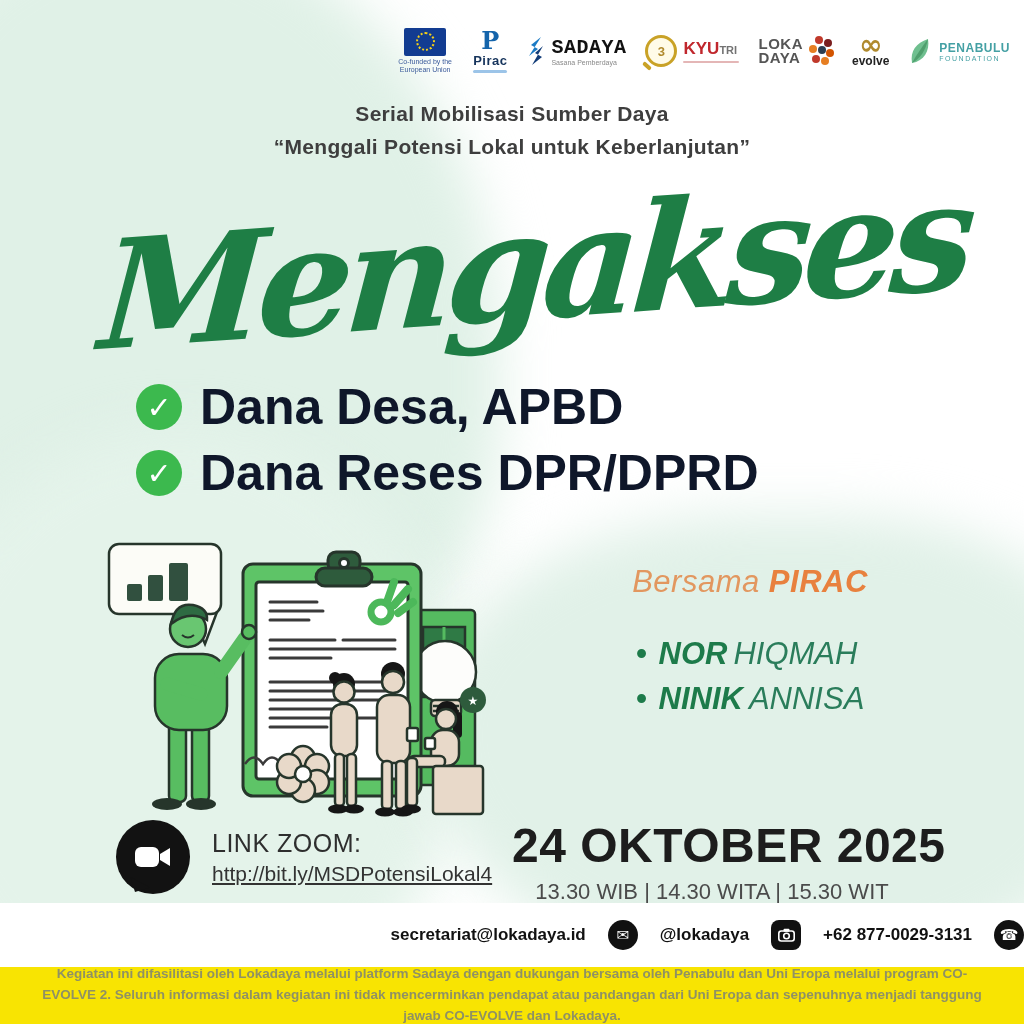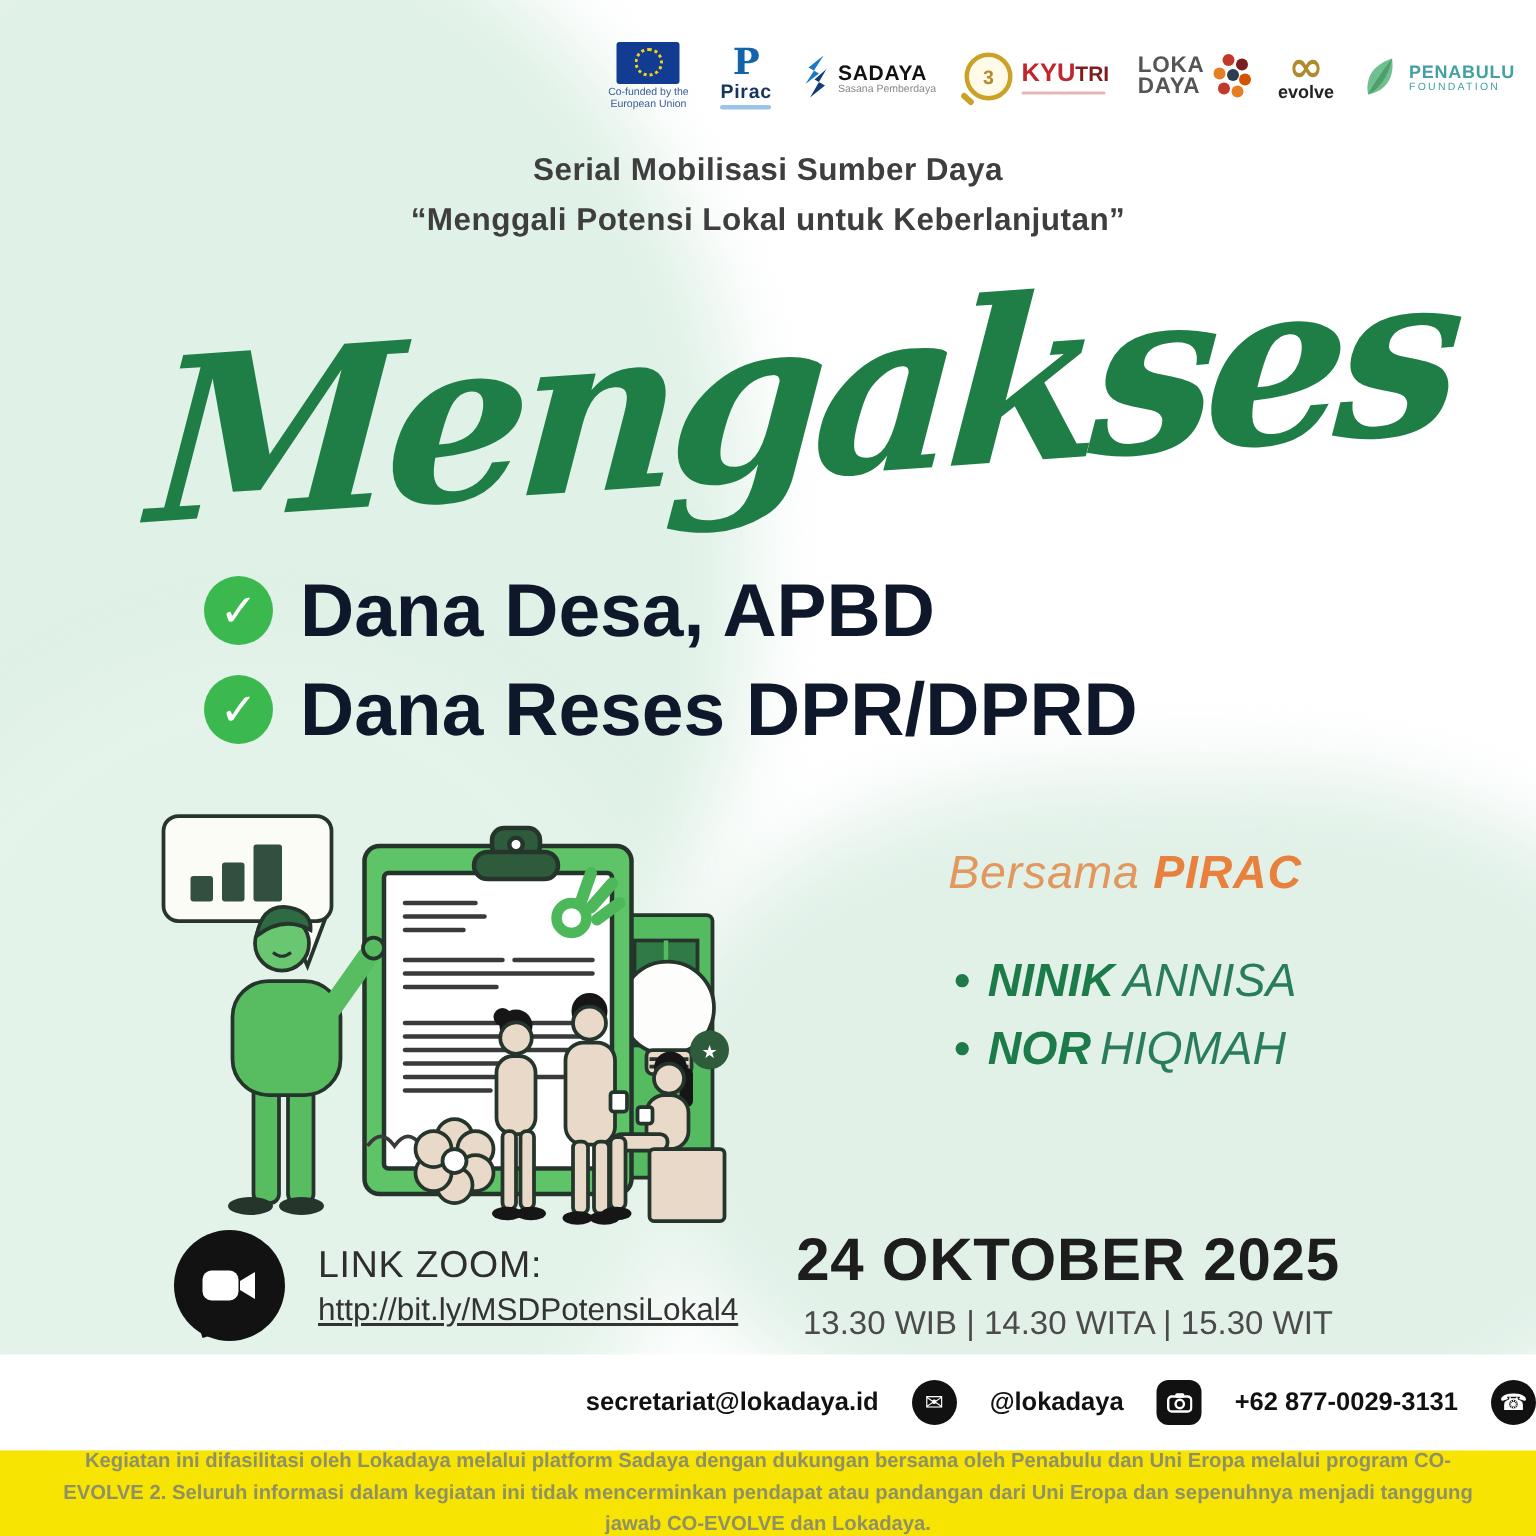--- a/index.html
+++ b/index.html
@@ -14,29 +14,29 @@
   .logos{top:24px;right:14px;display:flex;align-items:center;gap:19px;height:54px;}
   .logo{display:flex;flex-direction:column;align-items:center;justify-content:center;}
   .eu-flag{width:42px;height:28px;background:#123c91;display:flex;align-items:center;justify-content:center;border-radius:2px;}
   .eu-stars{width:15px;height:15px;border:2px dotted #f7d117;border-radius:50%;}
   .eu-caption{font-size:7px;color:#3a5a9a;width:58px;text-align:center;line-height:1.15;margin-top:2px;}
   .pirac-mark{font-size:24px;font-weight:bold;color:#1464ab;line-height:1;font-family:"DejaVu Serif",serif;}
   .pirac-name{font-size:13px;color:#16345c;font-weight:600;letter-spacing:.5px;}
   .pirac-bar{width:34px;height:3px;background:#9cc4e8;margin-top:2px;border-radius:2px;}
   .logo-sadaya{flex-direction:row;gap:5px;}
   .sadaya-text{display:flex;flex-direction:column;align-items:flex-start;}
-  .sadaya-name{font-size:14px;font-weight:800;color:#111;letter-spacing:.5px;}
+  .sadaya-name{font-size:20px;font-weight:800;color:#111;letter-spacing:.5px;font-family:Liberation Mono, monospace;}
   .sadaya-sub{font-size:7px;color:#888;}
   .logo-kyutri{flex-direction:row;gap:6px;}
   .kyutri-lens{position:relative;width:26px;height:26px;border:3px solid #c9a227;border-radius:50%;background:#fffbe8;display:flex;align-items:center;justify-content:center;}
   .kyutri-lens::after{content:"";position:absolute;width:10px;height:4px;background:#c9a227;bottom:-4px;left:-6px;transform:rotate(42deg);border-radius:2px;}
   .kyutri-3{font-size:13px;font-weight:bold;color:#b08a2e;}
   .kyutri-word{display:flex;align-items:baseline;}
   .kyutri-kyu{font-size:17px;font-weight:800;color:#c0272d;}
-  .kyutri-tri{font-size:14px;font-weight:600;color:#7f1d1d;}
+  .kyutri-tri{font-size:11px;font-weight:600;color:#737373;}
   .kyutri-bar{width:56px;height:2px;background:#e4b6b6;margin-top:2px;border-radius:1px;}
   .logo-loka{flex-direction:row;gap:4px;}
   .loka-text{display:flex;flex-direction:column;line-height:.95;}
   .loka-l1,.loka-l2{font-size:15px;font-weight:800;color:#555;letter-spacing:.5px;}
   .loka-dots{position:relative;width:26px;height:30px;}
   .loka-dots i{position:absolute;width:8px;height:8px;border-radius:50%;}
   .evolve-sym{font-size:28px;line-height:.8;font-weight:bold;color:#b08a2e;font-family:"DejaVu Sans",sans-serif;}
   .evolve-name{font-size:12px;font-weight:700;color:#222;margin-top:-2px;}
   .logo-penabulu{flex-direction:row;gap:5px;}
   .pen-text{display:flex;flex-direction:column;}
@@ -68,21 +68,21 @@
   
   .zoom-block{left:116px;top:820px;display:flex;align-items:center;gap:22px;}
   .zoom-icon{position:relative;width:74px;height:74px;background:#121212;border-radius:50%;display:flex;align-items:center;justify-content:center;flex:0 0 auto;}
   .zoom-icon::after{content:"";position:absolute;bottom:-9px;left:8px;border:11px solid transparent;border-top-color:#121212;transform:rotate(28deg);}
   .zoom-text{display:flex;flex-direction:column;gap:4px;justify-content:flex-end;}
   .zoom-label{font-size:25px;color:#2e2e2e;font-weight:500;letter-spacing:.5px;}
   .zoom-url{font-size:21px;color:#333;text-decoration:underline;font-weight:500;}
 
   
   .schedule{left:512px;top:818px;width:400px;text-align:center;}
-  .date{font-size:40px;font-weight:800;color:#1d1d1d;letter-spacing:.5px;white-space:nowrap;}
+  .date{font-size:48px;font-weight:800;color:#1d1d1d;letter-spacing:.5px;white-space:nowrap;}
   .times{font-size:22px;font-weight:500;color:#4b4b4b;margin-top:6px;white-space:nowrap;}
 
   
   .contact-strip{left:0;top:903px;width:100%;height:64px;background:#fff;display:flex;align-items:center;justify-content:flex-end;gap:22px;}
   .c-text{font-size:17px;font-weight:700;color:#111;}
   .c-icon{width:30px;height:30px;background:#111;border-radius:50%;color:#fff;display:flex;align-items:center;justify-content:center;font-size:15px;font-family:"DejaVu Sans",sans-serif;flex:0 0 auto;}
   .c-icon.square{border-radius:8px;}
 
   
   .disclaimer-bar{left:0;bottom:0;width:100%;height:57px;background:#f8e402;display:flex;align-items:center;justify-content:center;}
@@ -295,24 +295,24 @@
       <rect x="330" y="206" width="10" height="11" rx="2" fill="#ffffff"></rect>
     </g>
   </svg>
 
   <div class="layer speakers">
     <div class="bersama">
       <span>Bersama </span><b>PIRAC</b>
     </div>
     <div class="names">
       <div class="name-row">
+        <span class="nbullet">•</span><span class="nfirst">NOR</span><span class="nlast">HIQMAH</span>
+      </div>
+      <div class="name-row">
         <span class="nbullet">•</span><span class="nfirst">NINIK</span><span class="nlast">ANNISA</span>
-      </div>
-      <div class="name-row">
-        <span class="nbullet">•</span><span class="nfirst">NOR</span><span class="nlast">HIQMAH</span>
       </div>
     </div>
   </div>
 
   <div class="layer zoom-block">
     <div class="zoom-icon">
       <svg width="38" height="26" viewBox="0 0 38 26">
         <rect x="1" y="3" width="24" height="20" rx="6" fill="#ffffff"></rect>
         <path d="M26,10 L36,4 L36,22 L26,16 Z" fill="#ffffff"></path>
       </svg>

